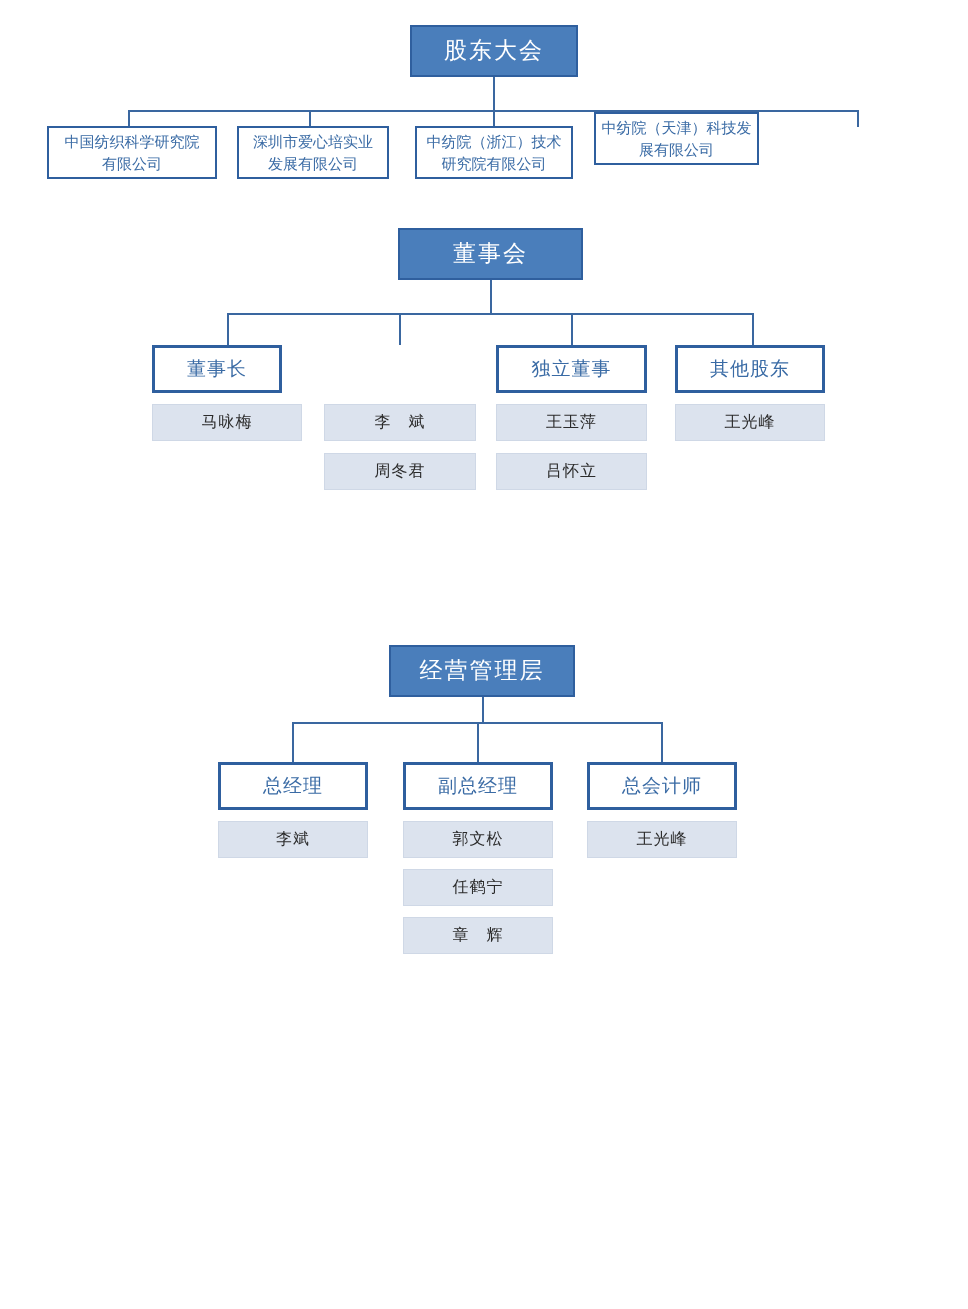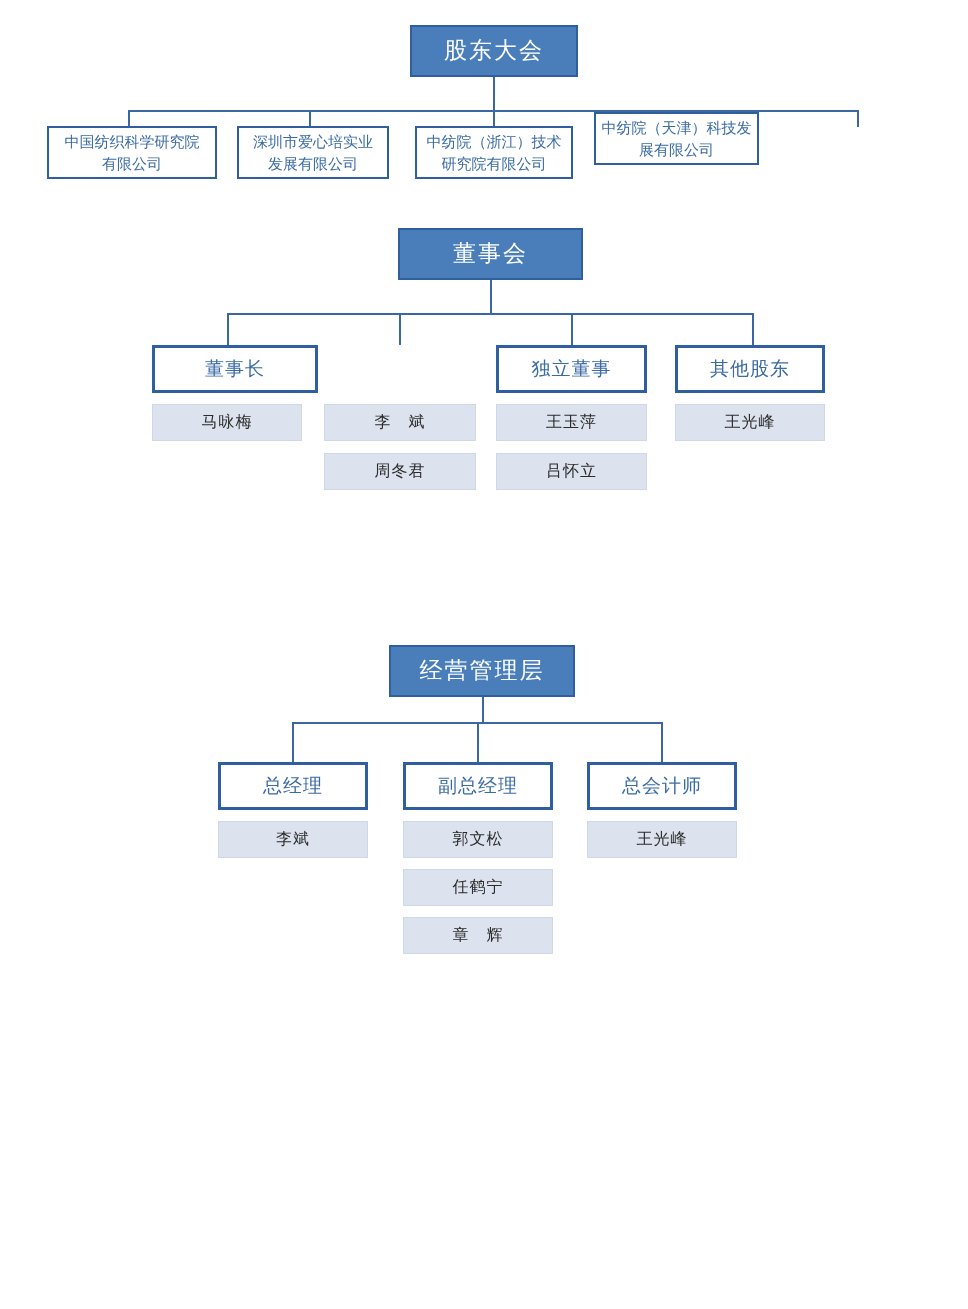--- a/index.html
+++ b/index.html
@@ -134,21 +134,21 @@
     <span>董事会</span>
   </div>
 
   <div class="line v" style="left:490px; top:280px; height:33px;"></div>
   <div class="line h" style="left:227px; top:313px; width:527px;"></div>
   <div class="line v" style="left:227px; top:313px; height:32px;"></div>
   <div class="line v" style="left:399px; top:313px; height:32px;"></div>
   <div class="line v" style="left:571px; top:313px; height:32px;"></div>
   <div class="line v" style="left:752px; top:313px; height:32px;"></div>
 
-  <div class="rolebox" style="left:152px; top:345px; width:166px; height:48px;">
+  <div class="rolebox" style="left:152px; top:345px; width:130px; height:48px;">
     <span>董事长</span>
   </div>
   <div class="namebox" style="left:152px; top:404px; width:150px; height:37px;">
     <span>马咏梅</span>
   </div>
 
   <div class="namebox" style="left:324px; top:404px; width:152px; height:37px;">
     <span>李　斌</span>
   </div>
   <div class="namebox" style="left:324px; top:453px; width:152px; height:37px;">

